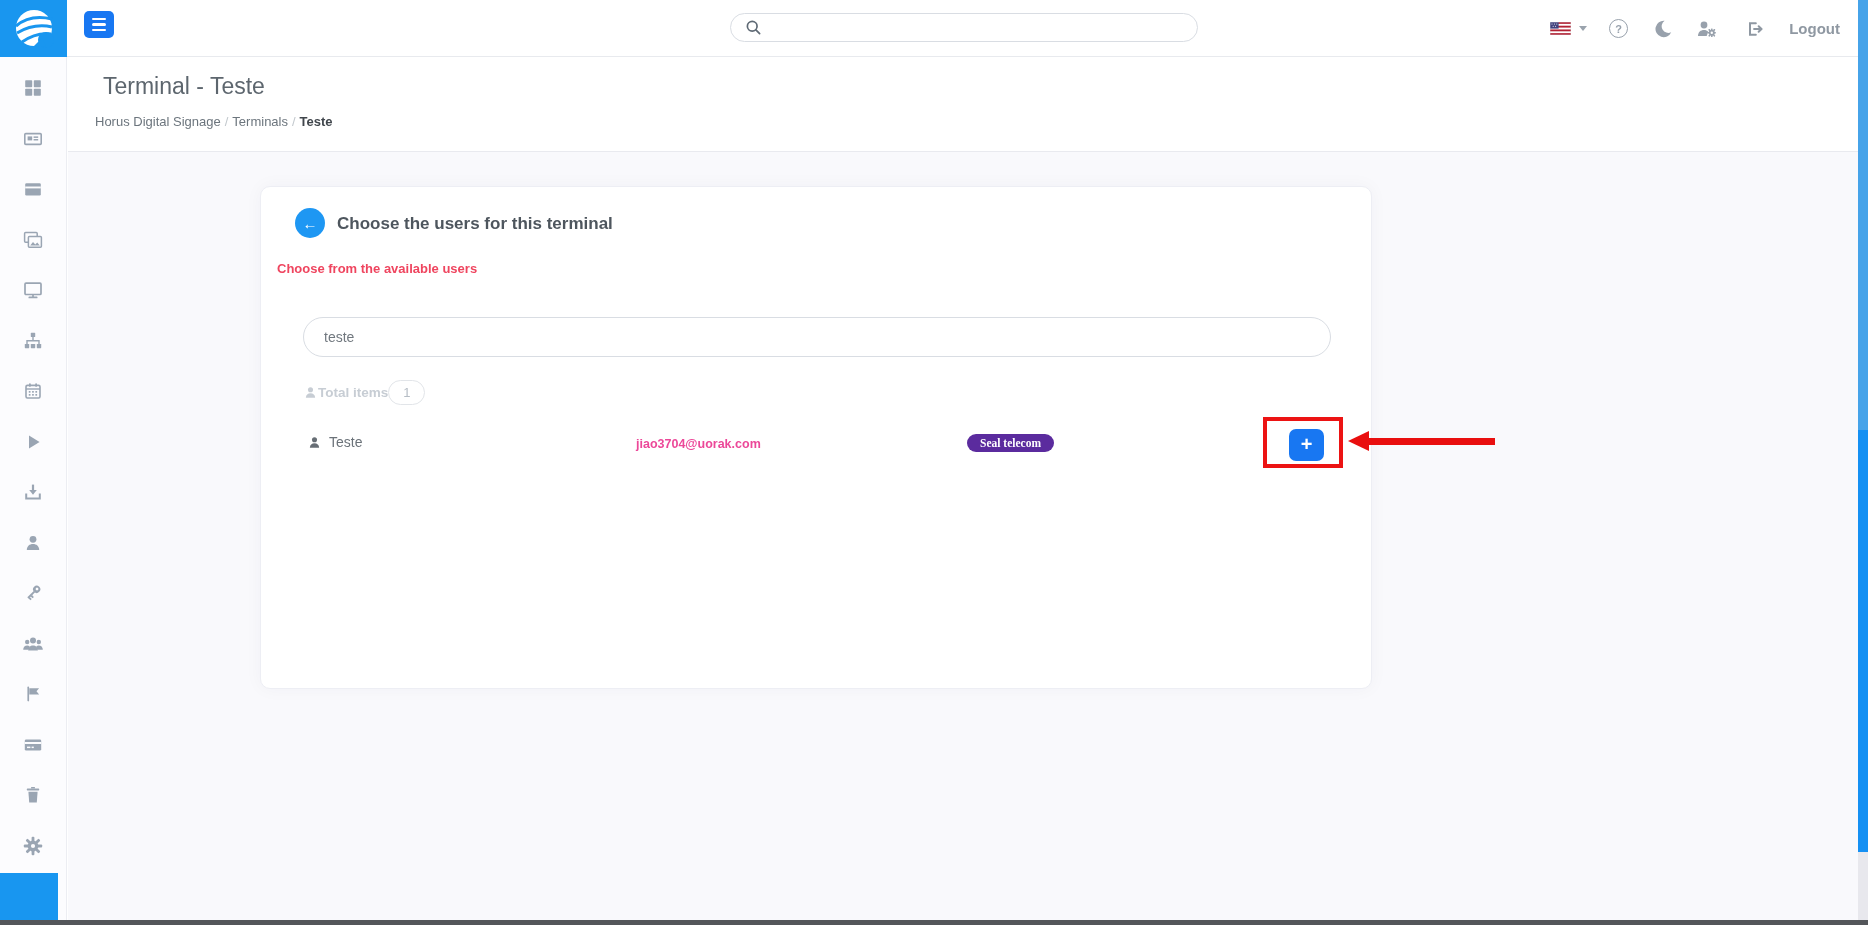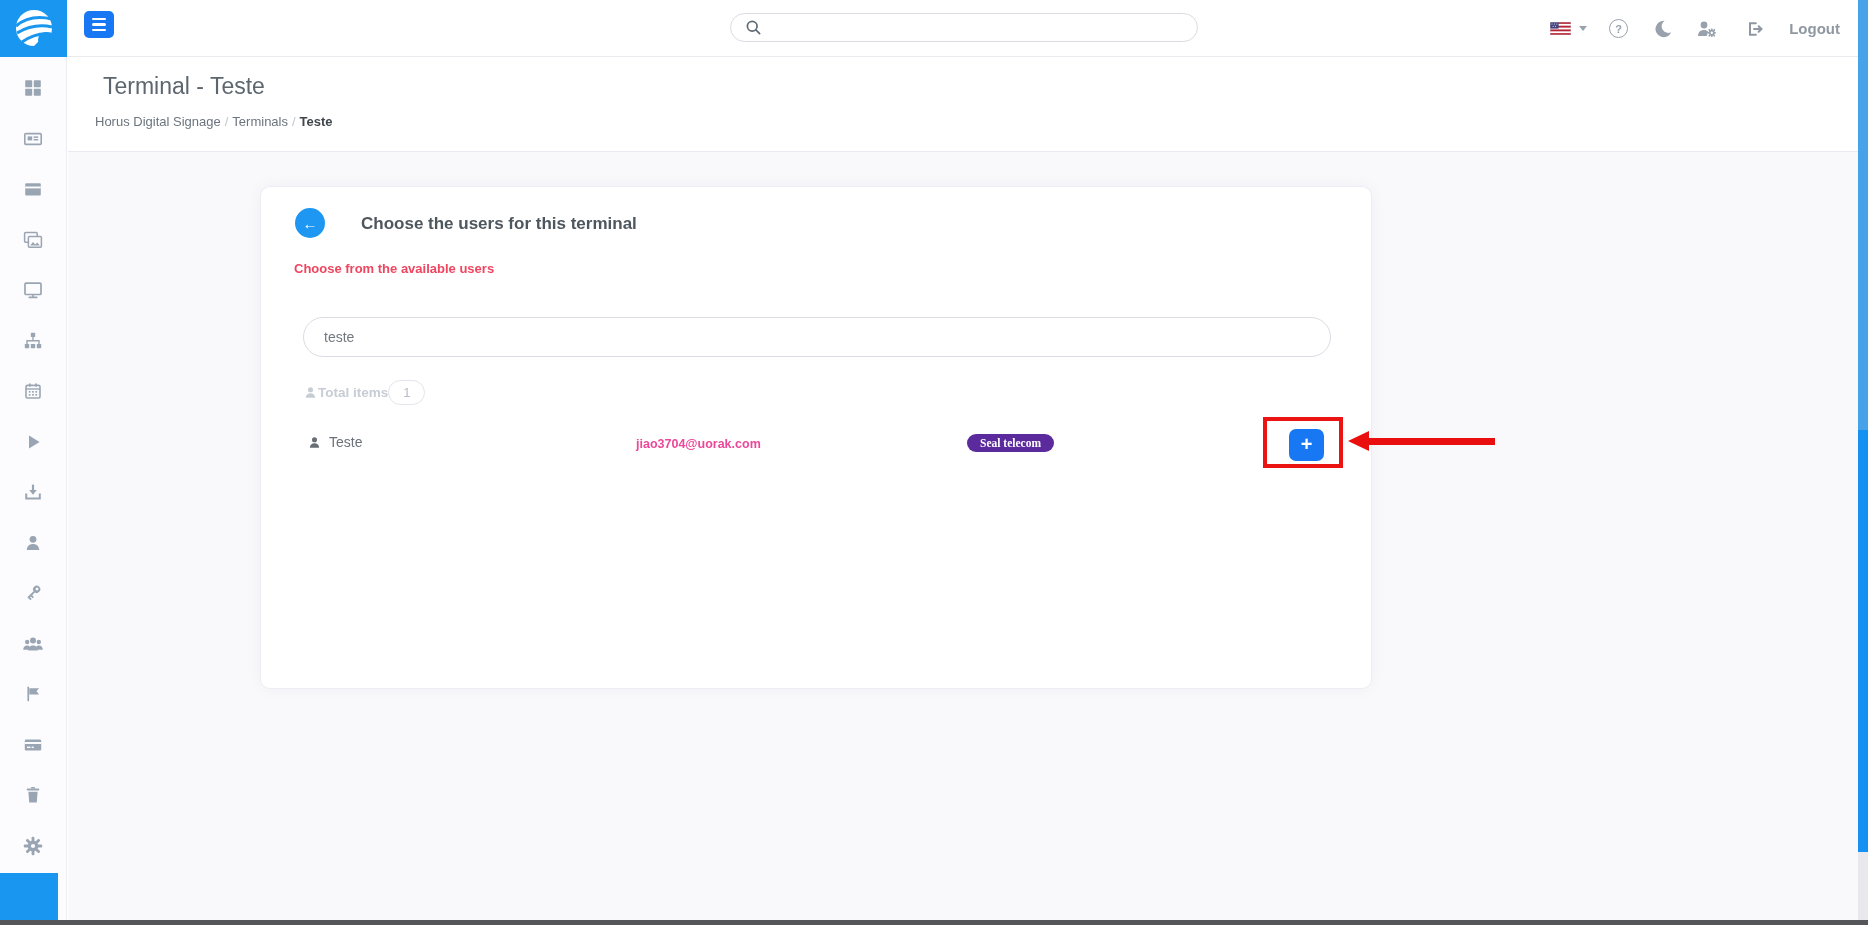--- a/index.html
+++ b/index.html
@@ -35,22 +35,22 @@
   .breadcrumb { position:absolute; left:27px; top:57px; font-size:13px; color:#6c757d; display:flex; gap:4px; align-items:center; }
   .crumb-link { color:#6c757d; cursor:pointer; }
   .crumb-sep { color:#c2c8cd; }
   .crumb-current { color:#40464c; font-weight:bold; }
 
   .content-bg { position:absolute; left:68px; top:152px; width:1790px; height:768px; background:#f9f9fc; }
 
   
   .card { position:absolute; left:260px; top:186px; width:1112px; height:503px; background:#ffffff; border:1px solid #edeef4; border-radius:10px; box-shadow:0 0 18px rgba(40,45,80,0.04); z-index:2; }
   .back-btn { position:absolute; left:34px; top:21px; width:30px; height:30px; border-radius:50%; background:#1e97f3; border:none; color:#fff; font-size:15px; font-weight:bold; display:flex; align-items:center; justify-content:center; cursor:pointer; }
-  .card-heading { position:absolute; left:76px; top:27px; font-size:17px; font-weight:bold; color:#4e565e;margin-left:24px; }
-  .card-subheading { position:absolute; left:33px; top:74px; font-size:13px; font-weight:600; color:#ef455f; }
+  .card-heading { position:absolute; left:76px; top:27px; font-size:17px; font-weight:bold; color:#4e565e; }
+  .card-subheading { position:absolute; left:16px; top:74px; font-size:13px; font-weight:600; color:#ef455f; }
   .filter-input { position:absolute; left:42px; top:130px; width:1028px; height:40px; border:1px solid #d9dde3; border-radius:20px; padding:0 20px; font-size:14px; color:#71787f; outline:none; font-family:"Liberation Sans",sans-serif; background:#fff; }
   .summary-row { position:absolute; left:42px; top:192px; height:26px; display:flex; align-items:center; }
   .summary-label { font-size:13.5px; font-weight:bold; color:#c7cdd4; }
   .count-badge { min-width:37px; height:25px; border:1px solid #e2e5e9; border-radius:12.5px; display:flex; align-items:center; justify-content:center; font-size:13px; color:#b6bdc5; padding:0 6px; }
   .user-row { position:absolute; left:0; top:236px; width:1112px; height:44px; }
   .user-name-group { position:absolute; left:46px; top:11px; display:flex; align-items:center; gap:7px; }
   .user-name { font-size:14px; color:#6b7279; }
   .user-email { position:absolute; left:346px; top:14px; font-size:12.5px; font-weight:bold; color:#ec4899; cursor:pointer;margin-left:29px; }
   .company-badge { position:absolute; left:706px; top:11px; background:#5b2b9e; color:#ffffff; font-family:"Liberation Serif", serif; font-weight:bold; font-size:11.5px; padding:3px 13px 3px; border-radius:10px; }
   .add-btn { position:absolute; left:1028px; top:6px; width:35px; height:32px; background:#1877f2; border:none; border-radius:7px; color:#fff; font-size:20px; font-weight:600; line-height:28px; cursor:pointer; display:flex; align-items:center; justify-content:center; padding-bottom:2px; }

